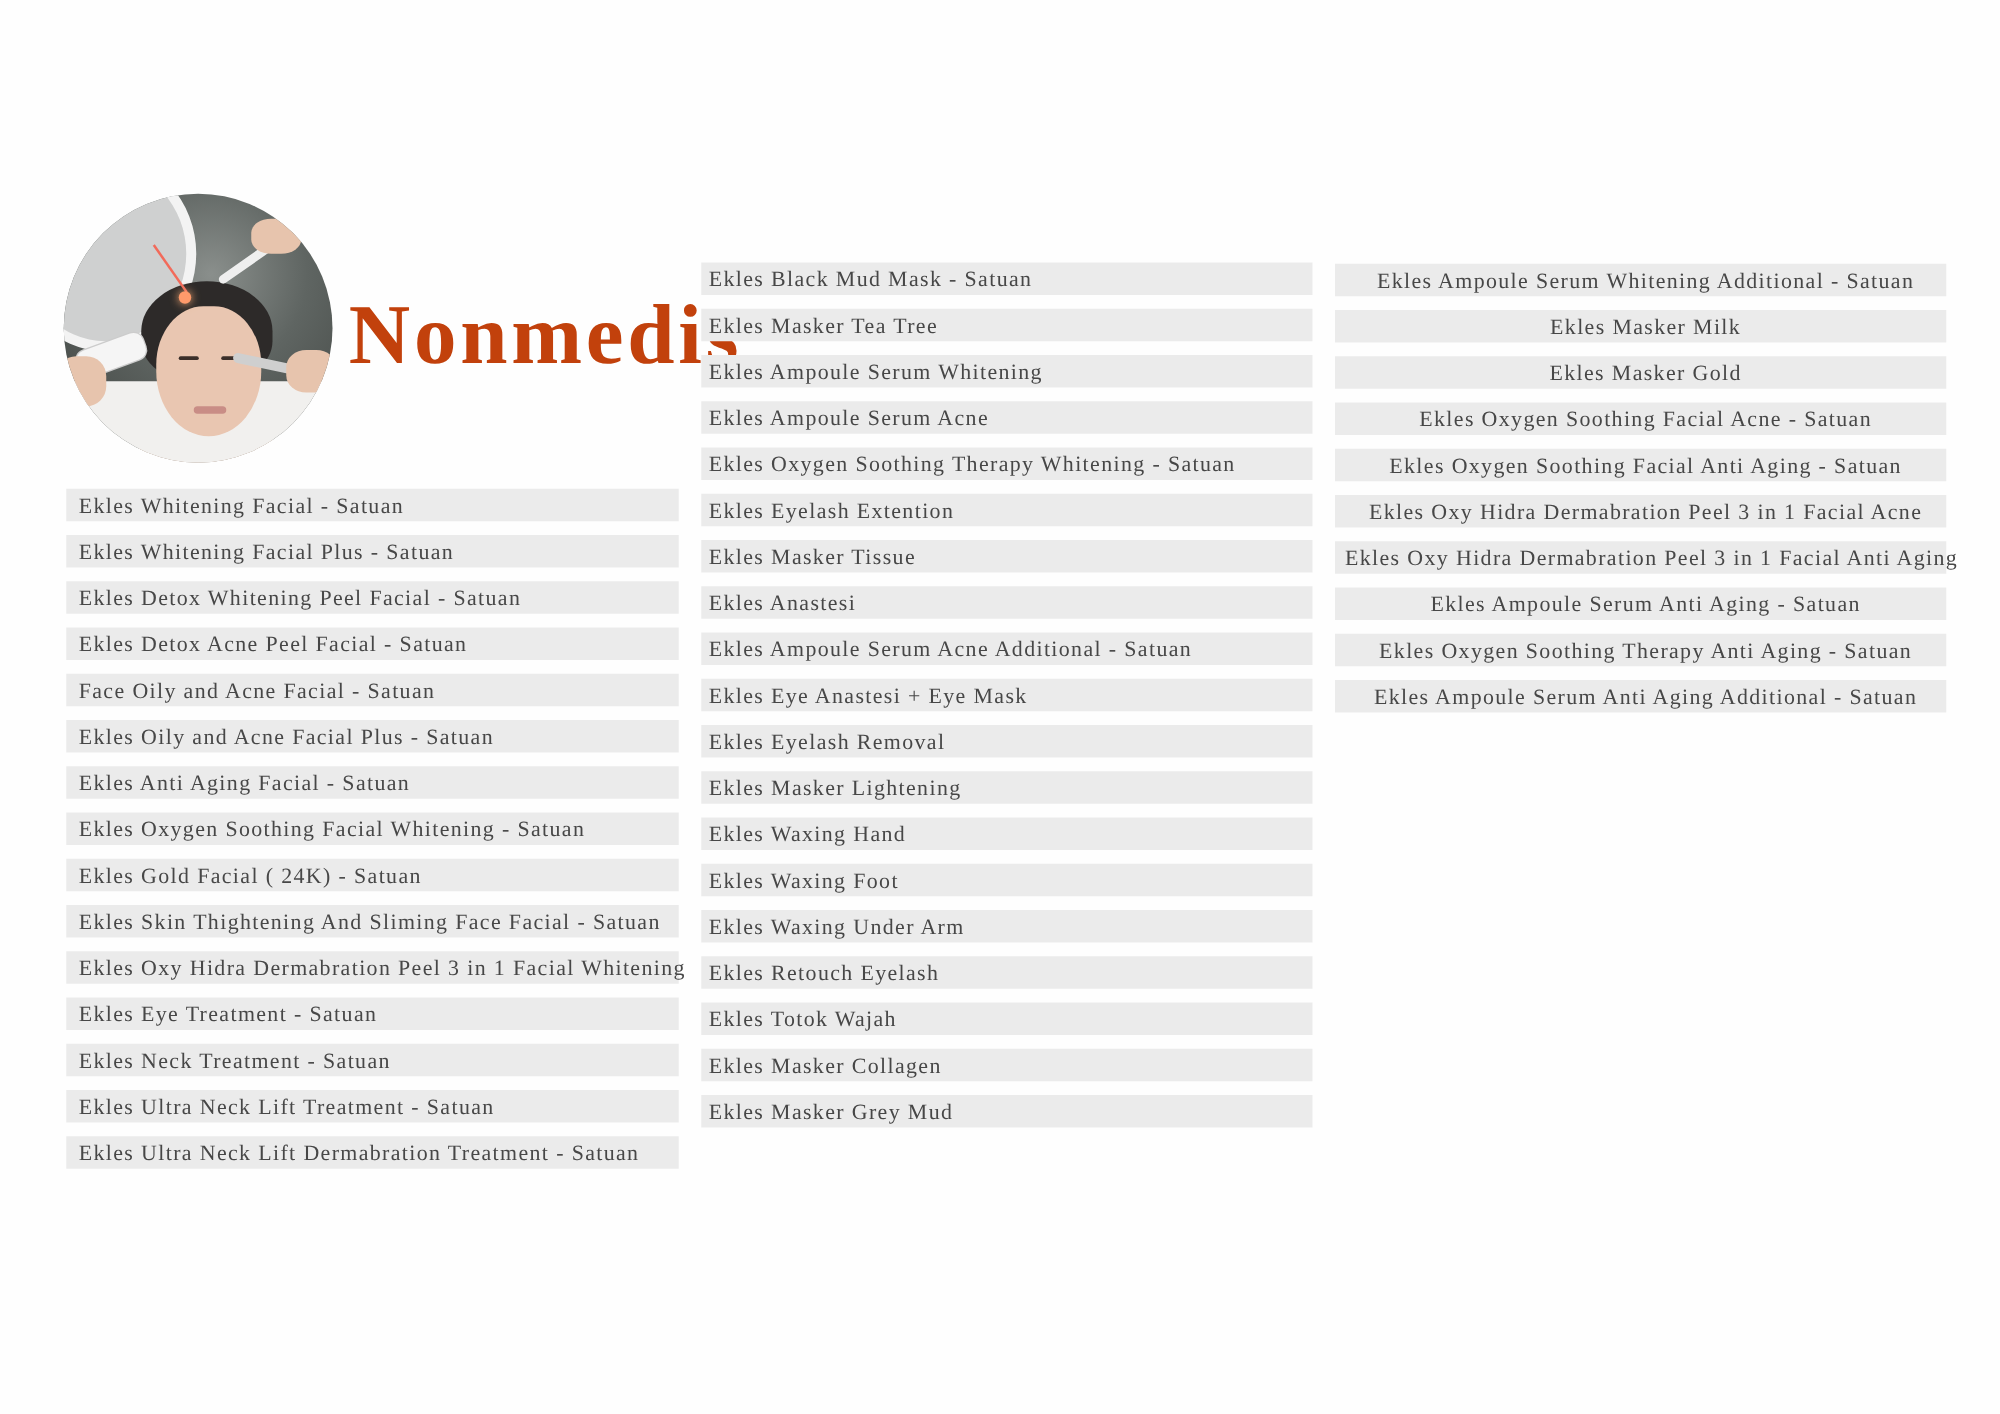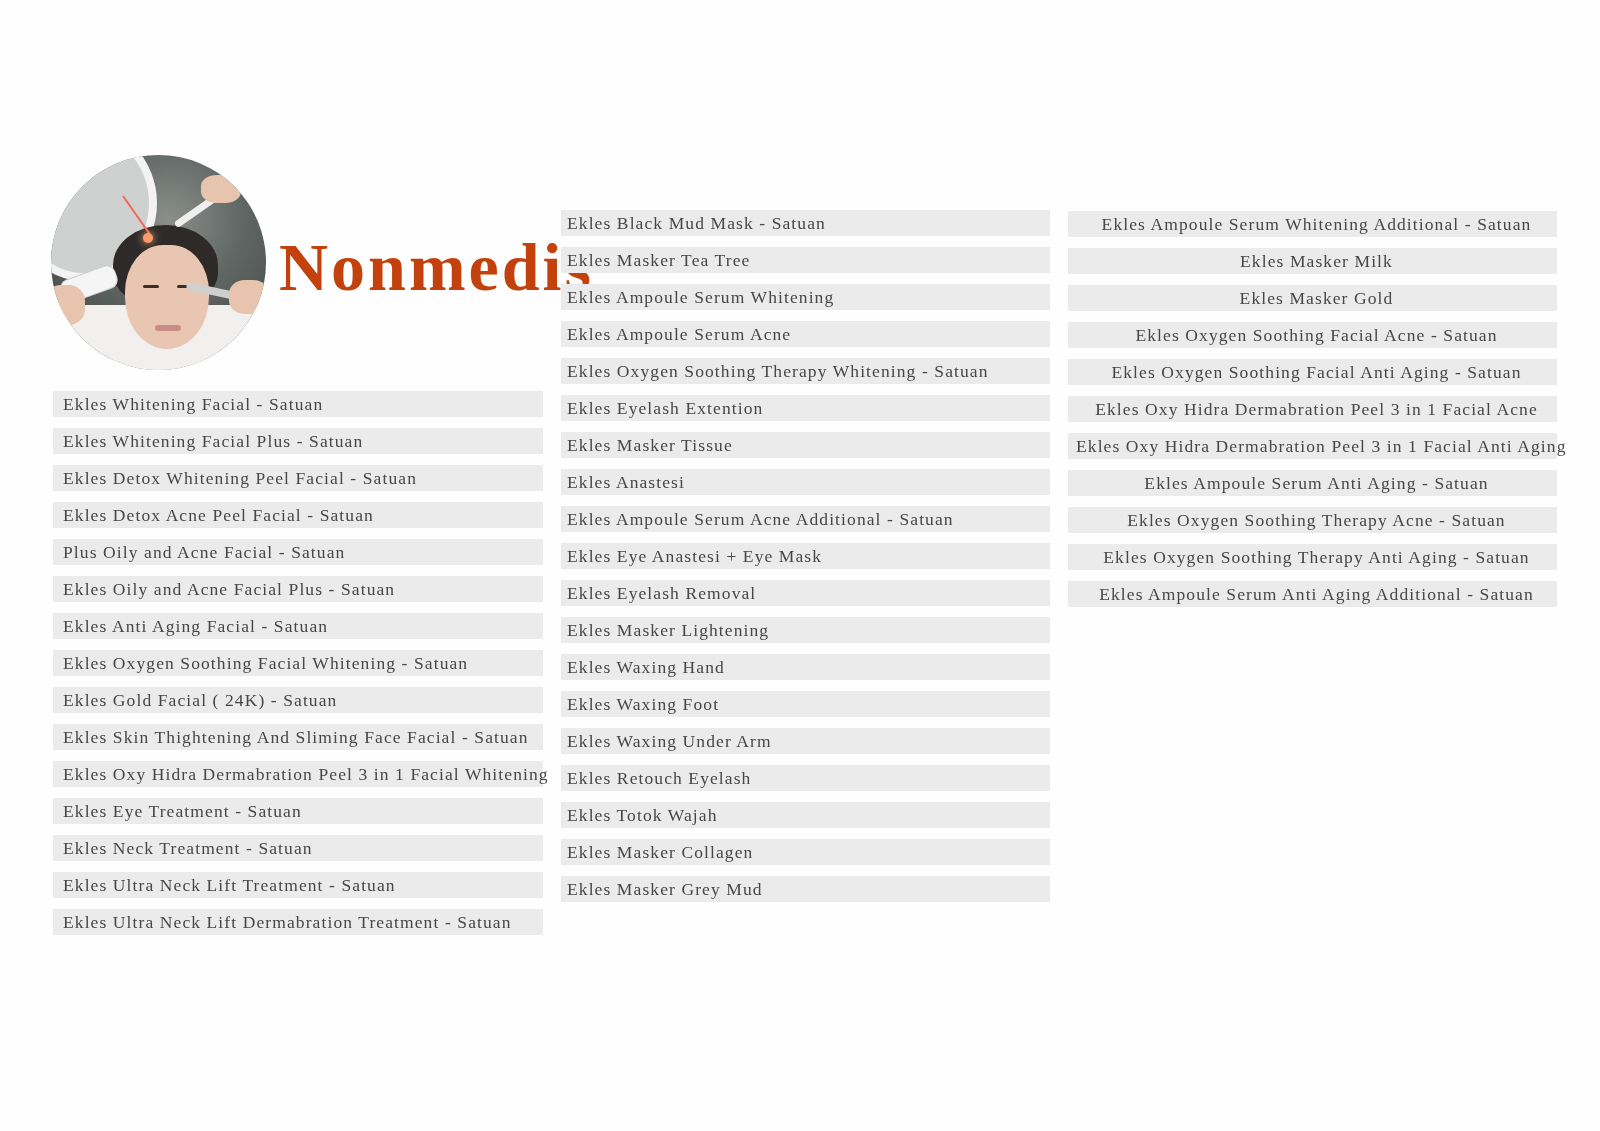--- a/index.html
+++ b/index.html
@@ -105,21 +105,21 @@
   <div class="hand-t"></div>
 </div>
 
 <div class="title">Nonmedis</div>
 
 <div class="col col-left">
   <div class="item">Ekles Whitening Facial - Satuan</div>
   <div class="item">Ekles Whitening Facial Plus - Satuan</div>
   <div class="item">Ekles Detox Whitening Peel Facial - Satuan</div>
   <div class="item">Ekles Detox Acne Peel Facial - Satuan</div>
-  <div class="item">Plus Oily and Acne Facial - Satuan</div>
+  <div class="item">Face Oily and Acne Facial - Satuan</div>
   <div class="item">Ekles Oily and Acne Facial Plus - Satuan</div>
   <div class="item">Ekles Anti Aging Facial - Satuan</div>
   <div class="item">Ekles Oxygen Soothing Facial Whitening - Satuan</div>
   <div class="item">Ekles Gold Facial ( 24K)  - Satuan</div>
   <div class="item">Ekles Skin Thightening And Sliming Face Facial - Satuan</div>
   <div class="item">Ekles Oxy Hidra Dermabration Peel 3 in 1 Facial Whitening</div>
   <div class="item">Ekles Eye Treatment - Satuan</div>
   <div class="item">Ekles Neck Treatment - Satuan</div>
   <div class="item">Ekles Ultra Neck Lift Treatment - Satuan</div>
   <div class="item">Ekles Ultra Neck Lift Dermabration Treatment - Satuan</div>
@@ -149,16 +149,15 @@
 
 <div class="col col-right">
   <div class="item">Ekles Ampoule Serum Whitening Additional - Satuan</div>
   <div class="item">Ekles Masker Milk</div>
   <div class="item">Ekles Masker Gold</div>
   <div class="item">Ekles Oxygen Soothing Facial Acne - Satuan</div>
   <div class="item">Ekles Oxygen Soothing Facial Anti Aging - Satuan</div>
   <div class="item">Ekles Oxy Hidra Dermabration Peel 3 in 1 Facial Acne</div>
   <div class="item">Ekles Oxy Hidra Dermabration Peel 3 in 1 Facial Anti Aging</div>
   <div class="item">Ekles Ampoule Serum Anti Aging - Satuan</div>
-  <div class="item">Ekles Oxygen Soothing Therapy Acne - Satuan</div>
   <div class="item">Ekles Oxygen Soothing Therapy Anti Aging - Satuan</div>
   <div class="item">Ekles Ampoule Serum Anti Aging Additional - Satuan</div>
 </div>
 
 </body></html>

